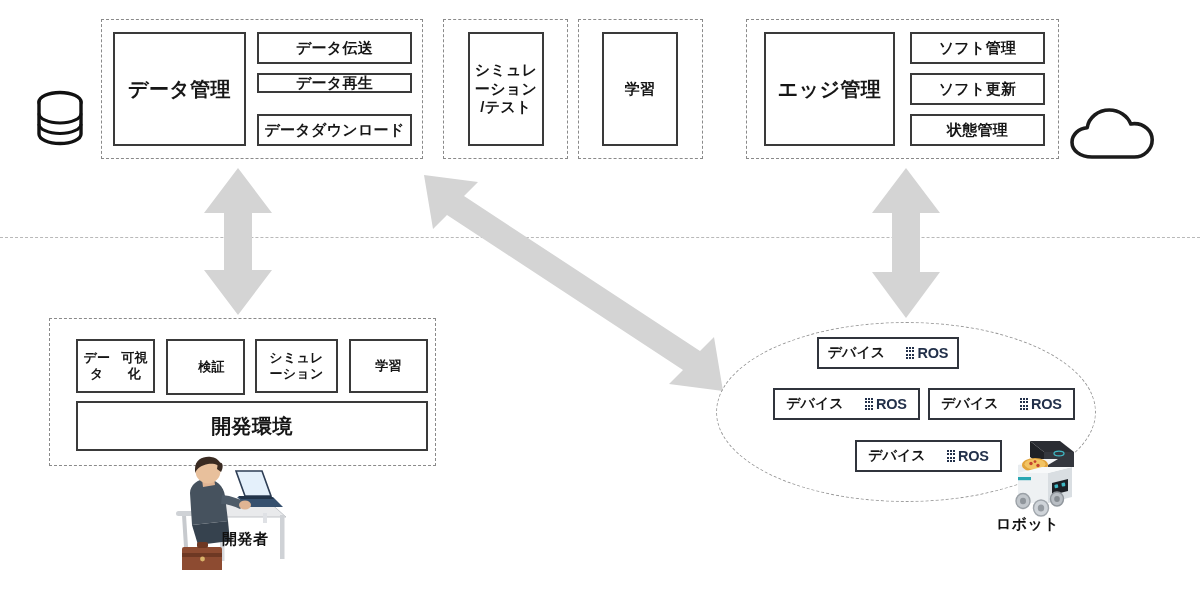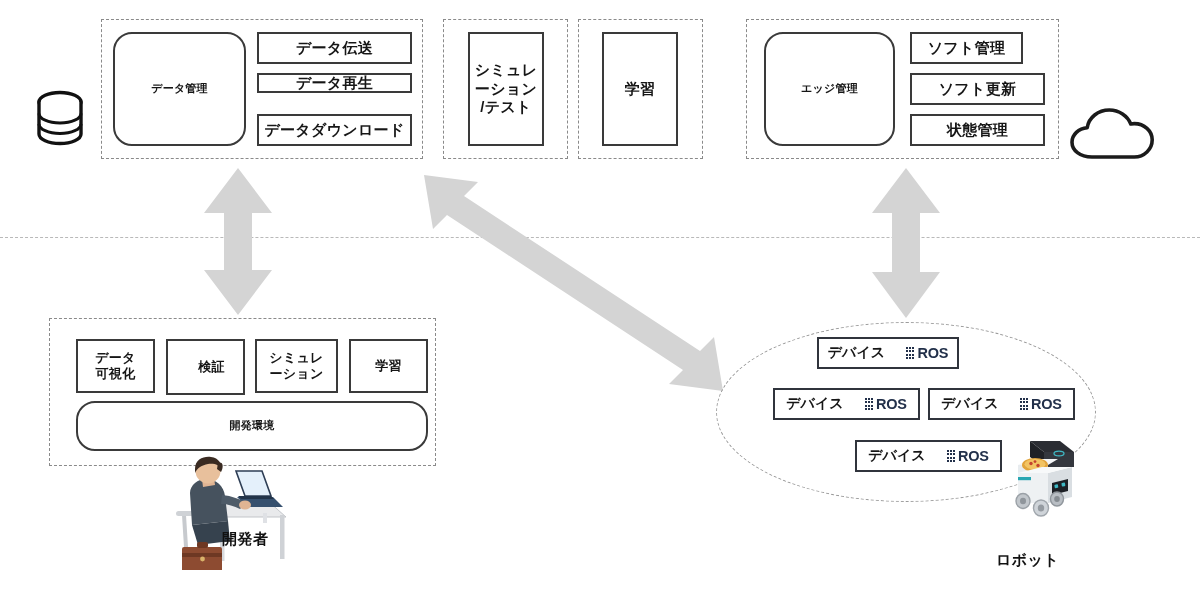--- a/index.html
+++ b/index.html
@@ -33,21 +33,21 @@
     background:#ffffff;
     display:flex;
     align-items:center;
     justify-content:center;
     text-align:center;
     font-weight:700;
     color:#161616;
     line-height:1.25;
     letter-spacing:0.02em;
   }
-  .box.f15{font-size:11px;border-radius:19px;}
+  .box.f15{font-size:20px;}
   .box.f14{font-size:15px;}
   .box.f13{font-size:13px;}
 
   
   .devbox{
     position:absolute;
     box-sizing:border-box;
     border:2px solid #30343c;
     background:#ffffff;
     display:flex;
@@ -168,28 +168,28 @@
     <span>/テスト</span>
   </div>
 
   <div class="group" style="left:578px;top:19px;width:125px;height:140px;">
   </div>
   <div class="box f14" style="left:602px;top:32px;width:76px;height:114px;">学習</div>
 
   <div class="group" style="left:746px;top:19px;width:313px;height:140px;">
   </div>
   <div class="box f15" style="left:764px;top:32px;width:131px;height:114px;">エッジ管理</div>
-  <div class="box f14" style="left:910px;top:32px;width:113px;height:32px;">ソフト管理</div>
+  <div class="box f14" style="left:910px;top:32px;width:135px;height:32px;">ソフト管理</div>
   <div class="box f14" style="left:910px;top:73px;width:135px;height:32px;">ソフト更新</div>
   <div class="box f14" style="left:910px;top:114px;width:135px;height:32px;">状態管理</div>
 
   <div class="group" style="left:49px;top:318px;width:387px;height:148px;">
   </div>
 
-  <div class="box f13" style="left:76px;top:339px;width:79px;height:54px;flex-direction:column;">
+  <div class="box f13" style="left:76px;top:339px;width:79px;height:54px;flex-direction:row;">
     <span>データ</span>
     <span>可視化</span>
   </div>
   <div class="box f13" style="left:166px;top:339px;width:79px;height:56px;padding-left:12px;">検証</div>
   <div class="box f13" style="left:255px;top:339px;width:83px;height:54px;flex-direction:column;">
     <span>シミュレ</span>
     <span>ーション</span>
   </div>
   <div class="box f13" style="left:349px;top:339px;width:79px;height:54px;">学習</div>
 
@@ -348,15 +348,15 @@
       <rect x="61.5" y="45.8" width="3.6" height="3.6" rx="0.8" fill="#3fb8c4" transform="rotate(-9 63 47)"></rect>
 
       <ellipse cx="23" cy="64" rx="7" ry="7.5" fill="#c2c7cc" stroke="#9aa0a6" stroke-width="1.4"></ellipse>
       <ellipse cx="23" cy="64" rx="3" ry="3.3" fill="#8f959b"></ellipse>
       <ellipse cx="57" cy="62" rx="6.5" ry="7" fill="#b9bec4" stroke="#90969c" stroke-width="1.4"></ellipse>
       <ellipse cx="57" cy="62" rx="2.8" ry="3" fill="#868c92"></ellipse>
       <ellipse cx="41" cy="71" rx="7.5" ry="8" fill="#cfd4d9" stroke="#a0a6ac" stroke-width="1.4"></ellipse>
       <ellipse cx="41" cy="71" rx="3.2" ry="3.5" fill="#959ba1"></ellipse>
     </svg>
   </div>
-  <div class="caption" style="left:996px;top:515px;margin-top:36px;">ロボット</div>
+  <div class="caption" style="left:996px;top:515px;">ロボット</div>
 
 </div>
 
 </body></html>

